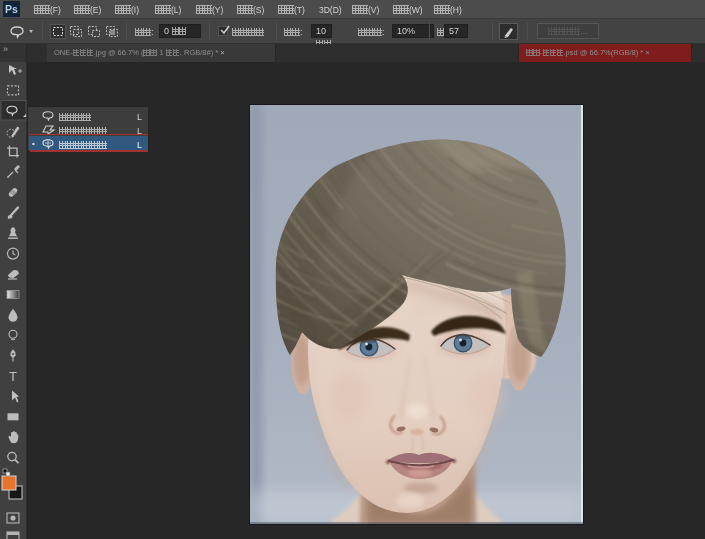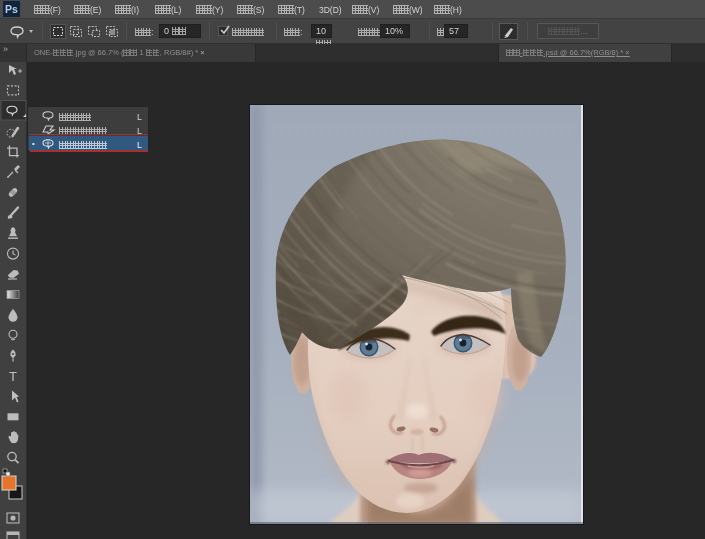--- a/index.html
+++ b/index.html
@@ -17,21 +17,21 @@
 #pslogo{left:3px;top:1px;width:17px;height:16px;background:#10243c;color:#b8cfe8;font-size:10.5px;font-weight:bold;text-align:center;line-height:16px;}
 .mi{position:absolute;top:4.5px;white-space:nowrap;color:#d4d4d4;font-size:8.5px;}
 
 #optbar{left:0;top:19px;width:705px;height:25px;background:#434343;border-bottom:1px solid #303030;color:#cfcfcf;font-size:9px;}
 .sep{position:absolute;top:3px;width:1px;height:18px;background:#383838;border-right:1px solid #4f4f4f;}
 .inp{position:absolute;top:5px;height:14px;background:#262626;border:1px solid #1f1f1f;color:#d0d0d0;font-size:9px;line-height:13px;padding-left:4px;}
 .modebtn{position:absolute;top:5px;width:16px;height:15px;}
 .lbl{position:absolute;top:8px;white-space:nowrap;}
 
 #tabbar{left:0;top:44px;width:705px;height:18px;background:#2e2e2e;font-size:7.5px;}
-.tab{position:absolute;top:44px;height:18px;line-height:18px;white-space:nowrap;overflow:hidden;padding-left:7px;font-size:7.5px;}
+.tab{position:absolute;top:44px;height:18px;line-height:18px;white-space:nowrap;overflow:hidden;padding-left:7px;font-size:7.5px;margin-left:20px;}
 
 #toolbar{left:0;top:62px;width:27px;height:477px;background:#404040;border-right:1px solid #2e2e2e;}
 
 #canvas{left:27px;top:62px;width:678px;height:477px;background:#272727;}
 #photo{left:250px;top:105px;width:333px;height:419px;outline:1px solid #16181d;}
 
 #popup{left:27px;top:106px;width:122px;height:46px;background:#3d3d3d;border:1px solid #252525;color:#d6d6d6;font-size:9px;}
 .prow{position:absolute;left:1px;width:119px;height:14px;line-height:14px;}
 .prow .lab{position:absolute;left:30px;top:2px;}
 .prow .key{position:absolute;right:6px;top:2px;color:#cfcfcf;}
@@ -87,40 +87,40 @@
 
     <div class="abs" style="left:218px;top:7px;width:10px;height:10px;background:#2a2a2a;border:1px solid #555;"></div>
     <svg class="abs" style="left:219px;top:6px" width="11" height="11">
         <path d="M2 5 l3 3 l5-7" fill="none" stroke="#ccc" stroke-width="1.6"></path>
       </svg>
     <div class="lbl" style="left:232px"><i class="c"></i><i class="c"></i><i class="c"></i><i class="c"></i></div>
     <div class="sep" style="left:276px"></div>
     <div class="lbl" style="left:284px"><i class="c"></i><i class="c"></i>:</div>
     <div class="inp" style="left:311px;width:21px">10 <i class="c" style="width:7px;height:8px"></i><i class="c" style="width:7px;height:8px"></i></div>
     <div class="lbl" style="left:358px"><i class="c"></i><i class="c"></i><i class="c"></i>:</div>
-    <div class="inp" style="left:380px;width:30px">10%</div>
+    <div class="inp" style="left:392px;width:42px">10%</div>
     <div class="sep" style="left:429px"></div>
     <div class="lbl" style="left:437px"><i class="c"></i><i class="c"></i>:</div>
     <div class="inp" style="left:444px;width:24px">57</div>
     <div class="sep" style="left:492px"></div>
 
     <div class="abs" style="left:499px;top:4px;width:19px;height:17px;background:#2d2d2d;border:1px solid #585858;"></div>
     <svg class="abs" style="left:502px;top:7px" width="13" height="12" viewBox="0 0 13 12">
       <path d="M3 9.5 L9 2 l2 1.6 L6 11 l-3.2 1z" fill="#cccccc"></path>
       <path d="M2.2 11.6 l1-2.2 1.6 1.3z" fill="#8a8a8a"></path>
     </svg>
     <div class="sep" style="left:527px"></div>
 
     <div class="abs" style="left:537px;top:4px;width:62px;height:16px;border:1px solid #565656;background:#3e3e3e;color:#6e6e6e;text-align:center;line-height:15px;"><i class="c" style="opacity:.45"></i><i class="c" style="opacity:.45"></i><i class="c" style="opacity:.45"></i><i class="c" style="opacity:.45"></i>...</div>
   </div>
 
   <div id="tabbar" class="abs"></div>
   <div class="abs" style="left:0;top:44px;width:27px;height:18px;background:#333;border-right:1px solid #282828;color:#aaa;font-size:9px;line-height:10px;padding-left:3px;">»</div>
   <div class="tab" style="left:27px;width:229px;background:#393939;border-right:1px solid #262626;color:#8f8f8f;">ONE-<i class="c cs"></i><i class="c cs"></i><i class="c cs"></i>.jpg @ 66.7% (<i class="c cs"></i><i class="c cs"></i> 1 <i class="c cs"></i><i class="c cs"></i>, RGB/8#) * <span style="color:#b5b5b5">×</span></div>
-  <div class="tab" style="left:498px;width:174px;background:#404040;border-left:1px solid #262626;border-right:1px solid #262626;color:#8f8f8f;text-decoration:underline;"><i class="c cs"></i><i class="c cs"></i>-<i class="c cs"></i><i class="c cs"></i><i class="c cs"></i>.psd @ 66.7%(RGB/8) * ×</div>
+  <div class="tab" style="left:498px;width:174px;background:#7f1d1d;border-left:1px solid #262626;border-right:1px solid #262626;color:#8f8f8f;"><i class="c cs"></i><i class="c cs"></i>-<i class="c cs"></i><i class="c cs"></i><i class="c cs"></i>.psd @ 66.7%(RGB/8) * ×</div>
 
   <div id="toolbar" class="abs"></div>
   <svg class="abs" style="left:0;top:62px" width="27" height="477" viewBox="0 0 27 477">
     <g stroke="#bcbcbc" fill="none" stroke-width="1.1">
 
       <g transform="translate(13,8)">
           <path d="M-4 -5 L-4 3 L-1 0 L1 5 L3 4 L1 -1 L4 -1 Z" fill="#c4c4c4" stroke="none"></path>
           <path d="M5 1 h4 M7 -1 v4" stroke-width="1"></path>
         </g>
 

